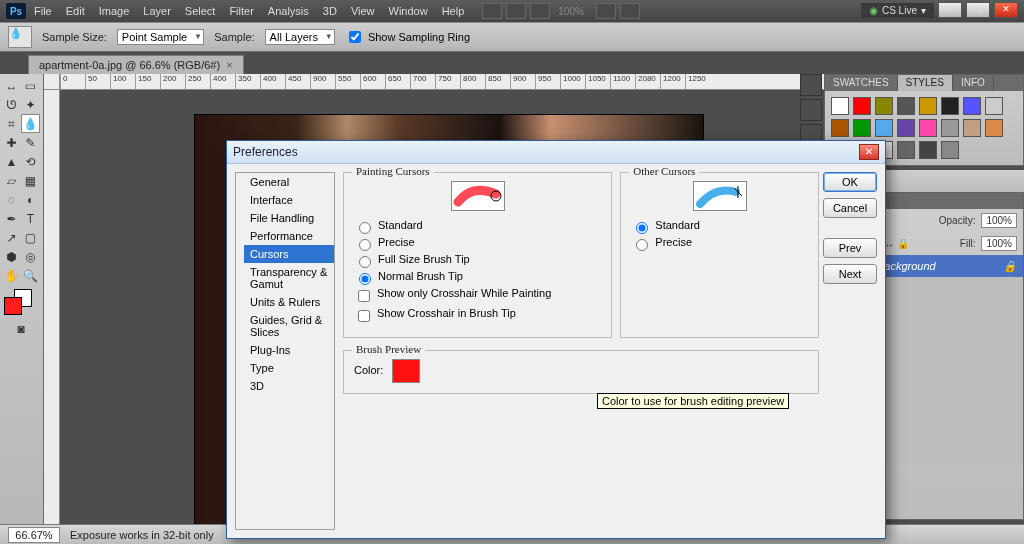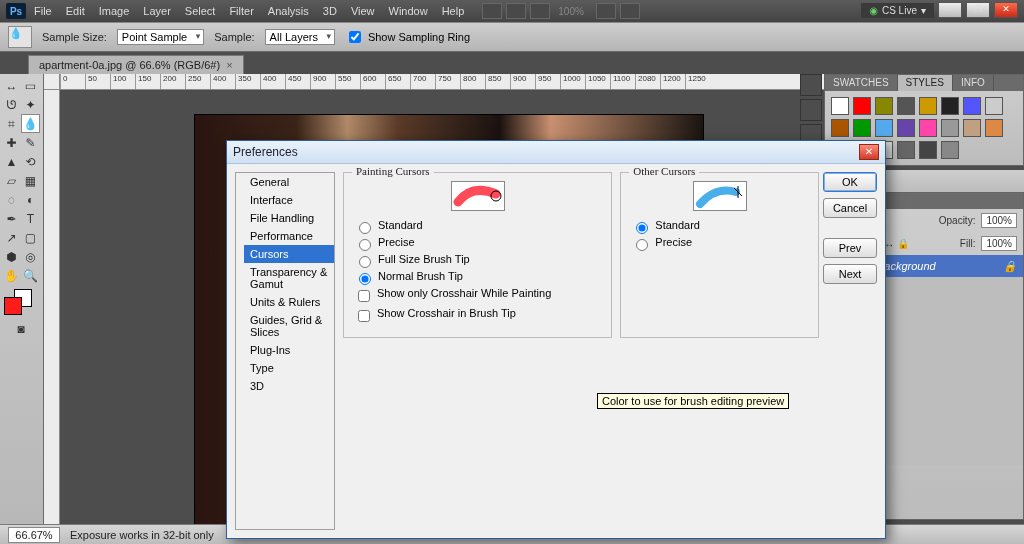--- a/index.html
+++ b/index.html
@@ -340,20 +340,25 @@
           <div class="radio-row">
               <input type="radio" name="oc" checked="" style="">
               <span>Standard</span>
             </div>
           <div class="radio-row">
               <input type="radio" name="oc" style="">
               <span>Precise</span>
             </div>
         </div>
       </div>
+      <div class="fieldset" style="margin-top:2px;">
+        <div class="legend">Brush Preview</div>
+        <span>Color:</span>
+        <span class="color-swatch"></span>
+      </div>
     </div>
     <div class="btncol">
       <div class="btn def">OK</div>
       <div class="btn">Cancel</div>
       <div style="height:14px"></div>
       <div class="btn">Prev</div>
       <div class="btn">Next</div>
     </div>
   </div>
 </div>

